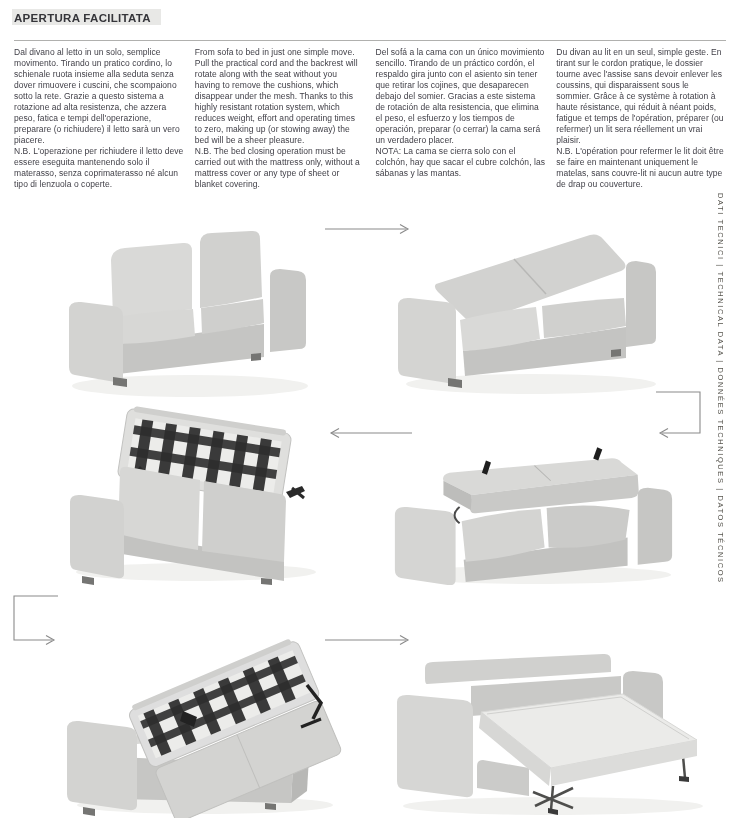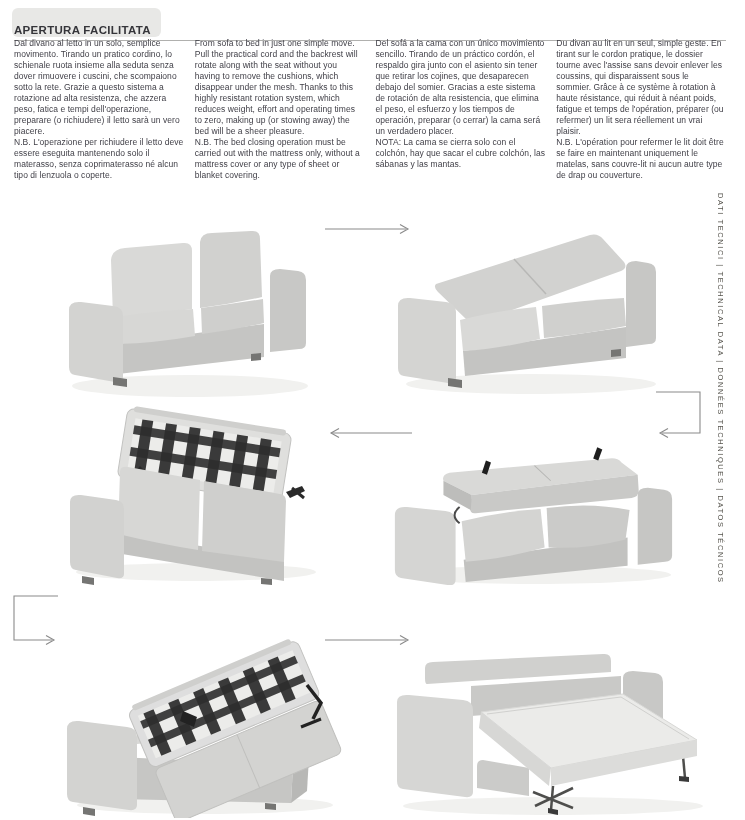--- a/index.html
+++ b/index.html
@@ -5,27 +5,27 @@
   html,body{margin:0;padding:0;background:#ffffff;}
   .page{
     position:relative;width:745px;height:820px;background:#ffffff;overflow:hidden;
     font-family:"Liberation Sans",sans-serif;
   }
   
   .hdr{position:absolute;top:8px;left:14px;width:712px;}
   .hdr-title{
     display:inline-block;background:#e8e8e6;color:#35353a;
     font-size:11.5px;font-weight:bold;letter-spacing:.3px;
-    padding:16px 10px 1px 2px;margin-left:-2px;border-radius:6px;
+    padding:3px 10px 1px 2px;margin-left:-2px;
   }
   .hdr-sub{margin-top:3px;font-size:11.5px;color:#4a4a4a;letter-spacing:.2px;}
   .hdr-rule{position:absolute;top:40px;left:14px;width:712px;border-top:1px solid #b0b0ae;}
   
   .cols{
-    position:absolute;top:38px;left:14px;width:712px;
+    position:absolute;top:47px;left:14px;width:712px;
     display:grid;grid-template-columns:repeat(4,1fr);column-gap:11px;
   }
   .col-text{
     margin:0;font-size:8.5px;line-height:11px;color:#3f3e46;
     white-space:pre-line;letter-spacing:.05px;
   }
   
   .side-tab{
     position:absolute;top:193px;left:716px;height:400px;
     writing-mode:vertical-rl;text-orientation:mixed;

